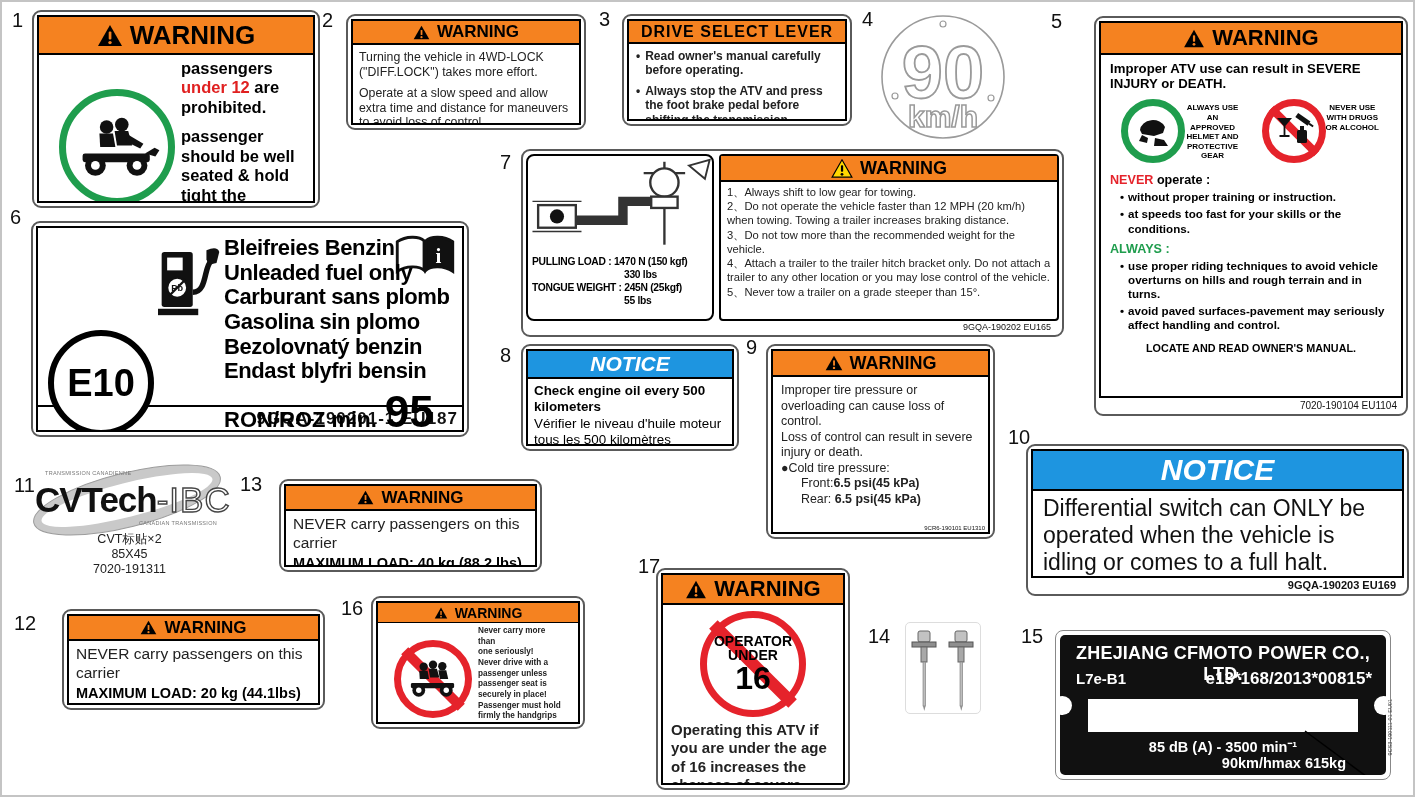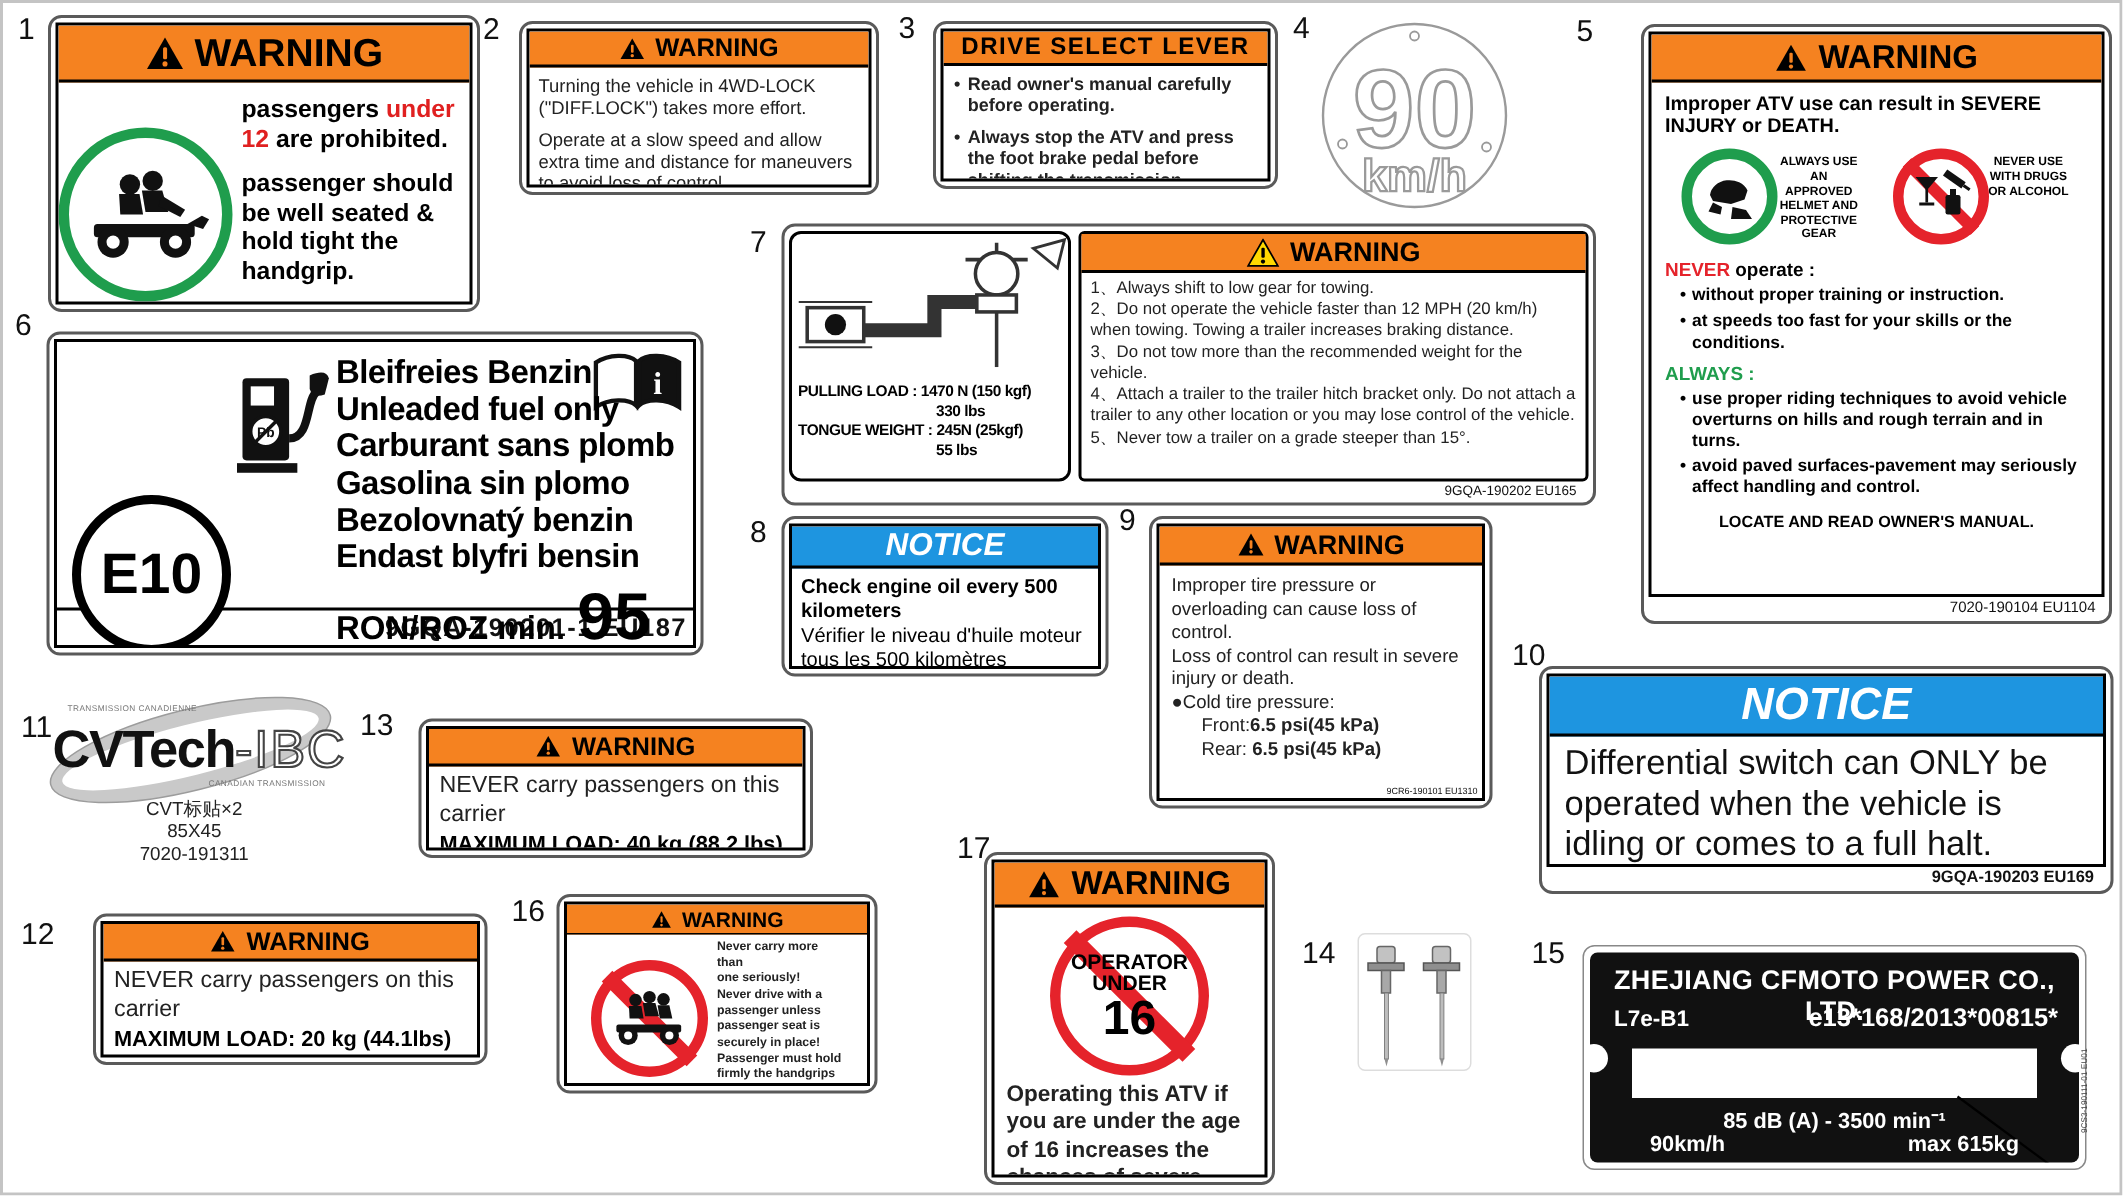--- a/index.html
+++ b/index.html
@@ -13,21 +13,21 @@
   .inner{border:2px solid #000;flex:1;display:flex;flex-direction:column;min-height:0;overflow:hidden;background:#fff}
   .hdr{display:flex;align-items:center;justify-content:center;gap:7px;font-weight:bold;border-bottom:2px solid #000;flex:none}
   .hdr.o{background:var(--orange);color:#000}
   .hdr.b{background:var(--blue);color:#fff;font-style:italic}
   .tri{flex:none}
   .code{text-align:right;color:#111}
 
   
   .l1{left:30px;top:8px;width:288px;height:198px}
   .l1 .hdr{font-size:26px;height:38px}
-  .l1-body{display:flex;flex:1;align-items:flex-end;padding:4px 6px 0 0;gap:6px}
+  .l1-body{display:flex;flex:1;align-items:center;padding:4px 6px 0 20px;gap:6px}
   .l1-text{font-size:16.5px;font-weight:bold;line-height:1.18;width:152px}
   .l1-text p{margin:0 0 10px 0}
   .red{color:#e02020}
 
   
   .l2{left:344px;top:12px;width:240px;height:116px}
   .l2 .hdr{font-size:17px;height:24px}
   .l2-body{padding:5px 6px 0 6px;font-size:12.3px;line-height:1.18;color:#222}
   .l2-body p{margin:0 0 7px 0}
 
@@ -128,21 +128,21 @@
 
   
   .l15{position:absolute;left:1053px;top:628px;width:336px;height:150px;border:1px solid #888;border-radius:8px;padding:4px;background:#fff}
   .plate{position:relative;width:100%;height:100%;background:#111;border-radius:5px;color:#fff;overflow:hidden}
   .p-company{position:absolute;top:8px;left:0;right:0;text-align:center;font-size:18px;font-weight:bold;letter-spacing:.2px}
   .p-row2{position:absolute;top:34px;left:16px;right:14px;display:flex;justify-content:space-between;align-items:baseline}
   .p-model{font-size:15px;font-weight:bold}
   .p-approval{font-size:17px;font-weight:bold}
   .p-strip{position:absolute;left:28px;right:28px;top:64px;height:33px;background:#fff}
   .p-noise{position:absolute;top:101px;left:0;right:0;text-align:center;font-size:14.5px;font-weight:bold}
-  .p-bottom{position:absolute;top:120px;left:40px;right:40px;display:flex;justify-content:space-between;font-size:14.5px;font-weight:bold}
+  .p-bottom{position:absolute;top:120px;left:40px;right:40px;display:flex;justify-content:flex-end;font-size:14.5px;font-weight:bold}
   .p-hole{position:absolute;width:19px;height:19px;border-radius:50%;background:#fff;top:61px}
   .p-hole.left{left:-7px}
   .p-hole.right{right:-7px}
   .p-line{position:absolute;inset:0;pointer-events:none}
   .p-side{position:absolute;right:-3px;top:46%;font-size:5.5px;color:#444;writing-mode:vertical-rl;transform:rotate(180deg)}
 
   
   .l16{left:369px;top:594px;width:214px;height:133px}
   .l16 .hdr{font-size:14px;height:20px;border-bottom-width:1.5px}
   .l16-body{display:flex;flex:1;align-items:center;gap:6px;padding:3px 16px}

